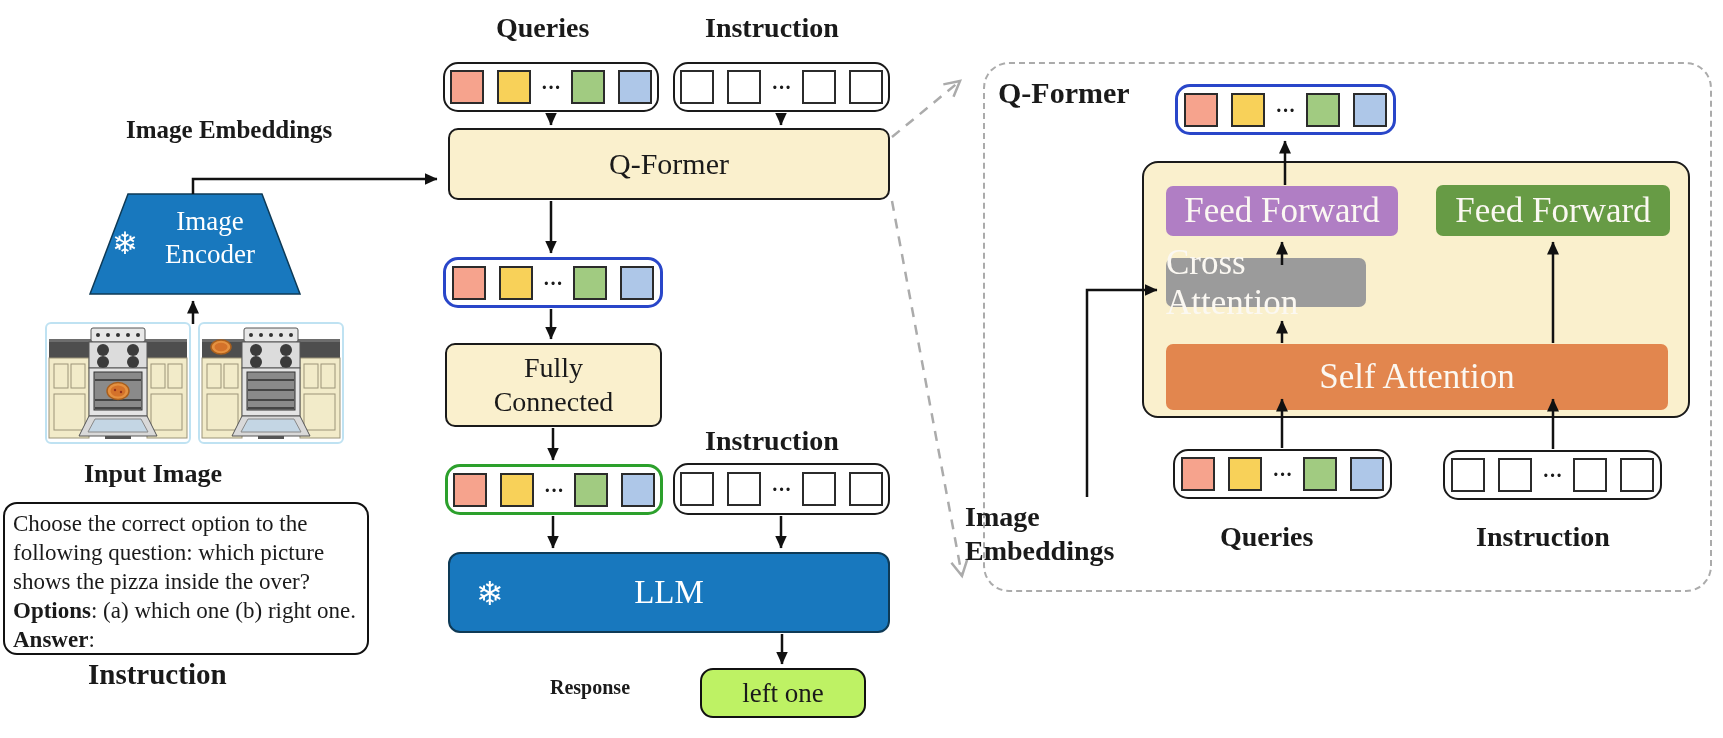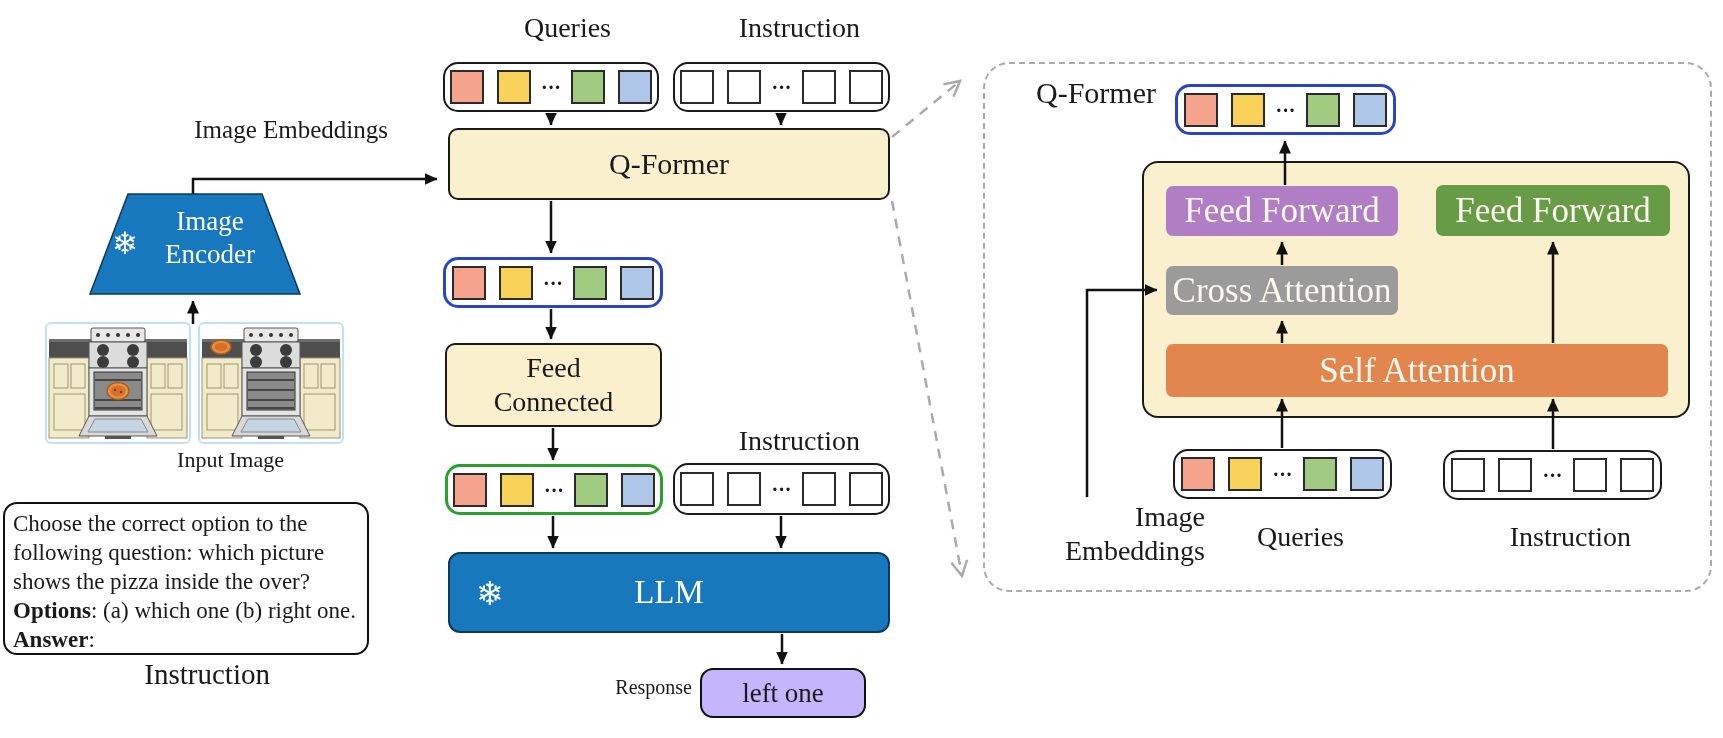--- a/index.html
+++ b/index.html
@@ -1,19 +1,19 @@
 <!DOCTYPE html>
 <html style="--cream: #FAF0CD; --box-border: #1A1A1A; --blue: #1878BE; --token-salmon: #F6A38D; --token-yellow: #F8D159; --token-green: #A1CB81; --token-blue: #AEC7E8; --row-blue: #2946C9; --row-green: #2CA02C; --purple: #B07EC4; --gray: #9B9B9B; --orange: #E2864E; --green: #679B45; --dash: #ABABAB;"><head>
 <meta charset="utf-8">
 <style>
   html,body{margin:0;padding:0;background:#fff;}
   .canvas{position:relative;width:1723px;height:738px;background:#fff;overflow:hidden;
           font-family:"Liberation Serif","DejaVu Serif",serif;color:#1a1a1a;}
   .abs{position:absolute;box-sizing:border-box;}
-  .lbl{font-weight:400;text-align:right;line-height:1.1;}
+  .lbl{font-weight:700;text-align:left;line-height:1.1;}
   .box{display:flex;align-items:center;justify-content:center;text-align:center;}
   .cream{background:var(--cream);border:2px solid var(--box-border);border-radius:10px;}
   .bluebox{background:var(--blue);border:2px solid #0e3a56;border-radius:12px;color:#fff;}
   .trow{display:flex;align-items:center;justify-content:center;gap:13px;background:#fff;
         border:2px solid var(--box-border);border-radius:15px;}
   .trow .sq{width:34px;height:34px;border:2px solid #2b2b2b;box-sizing:border-box;}
   .trow .dots{font-weight:700;font-size:20px;line-height:10px;margin:0 -3px;}
   .sq.c1{background:var(--token-salmon);} .sq.c2{background:var(--token-yellow);}
   .sq.c3{background:var(--token-green);}  .sq.c4{background:var(--token-blue);}
   .sq.w{background:#fff;}
@@ -113,21 +113,21 @@
       <line x1="50" y1="78" x2="96" y2="78" stroke="#2e2e2e" stroke-width="1.5"></line>
       <line x1="50" y1="86" x2="96" y2="86" stroke="#2e2e2e" stroke-width="1.5"></line>
       <ellipse cx="23" cy="25" rx="10" ry="7" fill="#e59140" stroke="#a95f1d" stroke-width="1.5"></ellipse>
       <ellipse cx="23" cy="25" rx="6.5" ry="4.2" fill="#d4722a"></ellipse>
       <polygon points="44,94 102,94 112,114 34,114" fill="#d9d9d9" stroke="#555"></polygon>
       <polygon points="50,97 96,97 103,110 43,110" fill="#c4d6e4" stroke="#888"></polygon>
       <rect x="60" y="114" width="26" height="3" fill="#555"></rect>
     </svg>
   </div>
 
-  <div class="abs lbl" style="left:84px;top:448px;width:200px;font-size:22px;">Input Image</div>
+  <div class="abs lbl" style="left:84px;top:460px;width:200px;font-size:26px;">Input Image</div>
 
   <div class="abs ibox" style="left:3px;top:502px;width:366px;height:153px;">
     <div>Choose the correct option to the</div>
     <div>following question: which picture</div>
     <div>shows the pizza inside the over?</div>
     <div><b>Options</b><span>: (a) which one (b) right one.</span></div>
     <div><b>Answer</b><span>:</span></div>
   </div>
   <div class="abs lbl" style="left:88px;top:659px;width:182px;font-size:29px;">Instruction</div>
 
@@ -153,21 +153,21 @@
 
   <div class="abs trow blue-edge" style="left:443px;top:257px;width:220px;height:51px;">
     <span class="sq c1"></span>
     <span class="sq c2"></span>
     <span class="dots">···</span>
     <span class="sq c3"></span>
     <span class="sq c4"></span>
   </div>
 
   <div class="abs box cream" style="left:445px;top:343px;width:217px;height:84px;font-size:28px;line-height:34px;flex-direction:column;">
-    <div>Feed</div>
+    <div>Fully</div>
     <div>Connected</div>
   </div>
 
   <div class="abs trow green-edge" style="left:445px;top:464px;width:218px;height:51px;">
     <span class="sq c1"></span>
     <span class="sq c2"></span>
     <span class="dots">···</span>
     <span class="sq c3"></span>
     <span class="sq c4"></span>
   </div>
@@ -180,40 +180,40 @@
     <span class="sq w"></span>
     <span class="sq w"></span>
   </div>
 
   <div class="abs box bluebox" style="left:448px;top:552px;width:442px;height:81px;font-size:33px;">
     <span class="abs" style="left:26px;top:20px;font-size:33px;">❄</span>
     <span>LLM</span>
   </div>
 
   <div class="abs lbl" style="left:550px;top:676px;width:142px;font-size:20px;">Response</div>
-  <div class="abs box" style="left:700px;top:668px;width:166px;height:50px;border:2.5px solid #111;border-radius:13px;font-size:27px;background:#c4b5fd;">left one</div>
+  <div class="abs box" style="left:700px;top:668px;width:166px;height:50px;border:2.5px solid #111;border-radius:13px;font-size:27px;background:#bef264;">left one</div>
 
   <div class="abs dashpanel" style="left:983px;top:62px;width:729px;height:530px;"></div>
 
   <div class="abs lbl" style="left:998px;top:76px;width:158px;font-size:30px;">Q-Former</div>
 
   <div class="abs trow blue-edge" style="left:1175px;top:84px;width:221px;height:51px;">
     <span class="sq c1"></span>
     <span class="sq c2"></span>
     <span class="dots">···</span>
     <span class="sq c3"></span>
     <span class="sq c4"></span>
   </div>
 
   <div class="abs cream" style="left:1142px;top:161px;width:548px;height:257px;border-radius:16px;"></div>
 
   <div class="abs inner" style="left:1166px;top:186px;width:232px;height:50px;background:var(--purple);">Feed Forward</div>
   <div class="abs inner" style="left:1436px;top:185px;width:234px;height:51px;background:var(--green);">Feed Forward</div>
-  <div class="abs inner" style="left:1166px;top:266px;width:232px;height:49px;background:var(--gray);">Cross Attention</div>
-  <div class="abs inner" style="left:1166px;top:344px;width:502px;height:53px;background:var(--orange);">Self Attention</div>
+  <div class="abs inner" style="left:1166px;top:258px;width:200px;height:49px;background:var(--gray);">Cross Attention</div>
+  <div class="abs inner" style="left:1166px;top:344px;width:502px;height:66px;background:var(--orange);">Self Attention</div>
 
   <div class="abs trow" style="left:1173px;top:449px;width:219px;height:50px;">
     <span class="sq c1"></span>
     <span class="sq c2"></span>
     <span class="dots">···</span>
     <span class="sq c3"></span>
     <span class="sq c4"></span>
   </div>
   <div class="abs trow" style="left:1443px;top:450px;width:219px;height:50px;">
     <span class="sq w"></span>

